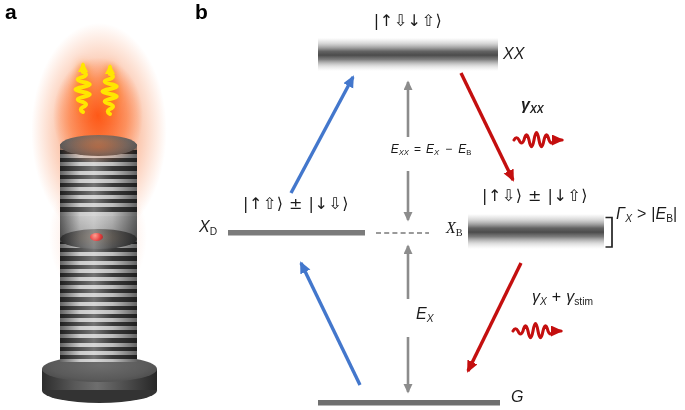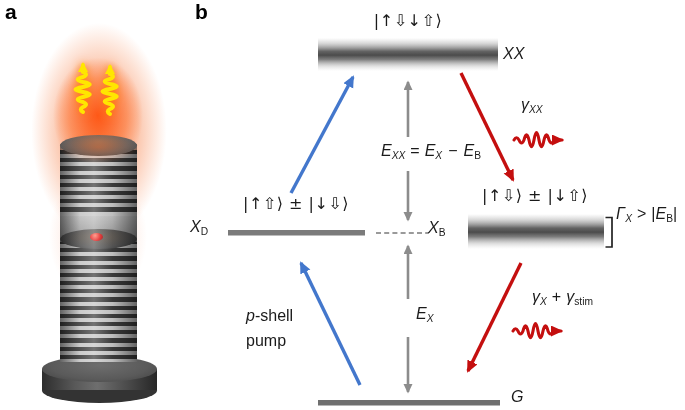--- a/index.html
+++ b/index.html
@@ -1,26 +1,26 @@
 <!DOCTYPE html>
 <html><head>
 <meta charset="utf-8">
 <style>
   html,body{margin:0;padding:0;background:#fff;}
   .fig{position:relative;width:685px;height:410px;background:#fff;overflow:hidden;
        font-family:"Liberation Sans",sans-serif;color:#1a1a1a;}
   .abs{position:absolute;white-space:nowrap;}
   .panel-label{font-size:21px;font-weight:bold;color:#000;}
   .lbl{font-size:16px;line-height:1.1;}
-  .sm{font-size:16px;}
+  .sm{font-size:12px;}
   .it{font-style:italic;}
   sub.sb{font-size:0.64em;vertical-align:-0.28em;line-height:0;}
   .ket{font-family:"DejaVu Sans",sans-serif;font-size:16px;letter-spacing:0.5px;}
   .ctr{text-align:center;}
-  .rt{text-align:left;}
+  .rt{text-align:center;}
   
   .glow-big{left:5px;top:5px;width:188px;height:300px;
     background:radial-gradient(ellipse 50% 50% at 50% 42%,rgba(244,96,30,0.62) 0%,rgba(246,110,45,0.38) 42%,rgba(250,130,60,0) 72%);}
   .glow-core{left:38px;top:38px;width:120px;height:155px;
     background:radial-gradient(ellipse 50% 50% at 50% 50%,rgba(255,75,5,0.85) 0%,rgba(255,95,20,0.45) 48%,rgba(255,110,40,0) 75%);}
   .glow-low{left:28px;top:160px;width:140px;height:190px;
     background:radial-gradient(ellipse 50% 50% at 50% 40%,rgba(245,95,35,0.30) 0%,rgba(245,100,40,0) 70%);}
   .pillar-stripes{left:60px;width:77px;
     background:repeating-linear-gradient(180deg,#3d3d3d 0 4.2px,#c6c6c6 4.2px 8.2px);}
   .p-top{top:150px;height:66px;}
@@ -124,34 +124,33 @@
     <use href="#rwave" x="513" y="331"></use>
 
     <path d="M605.5,217.5 h6.5 v29.5 h-6.5" fill="none" stroke="#222" stroke-width="1.7"></path>
   </svg>
 
   <div class="abs panel-label" style="left:195px;top:0px;">b</div>
 
   <div class="abs ket ctr" style="left:318px;top:11px;width:180px;">|↑⇩↓⇧⟩</div>
   <div class="abs lbl it" style="left:503px;top:45px;">XX</div>
 
-  <div class="abs lbl" style="left:521px;top:96px;"><span class="it">γ</span><sub class="sb it">XX</sub></div>
+  <div class="abs lbl" style="left:521px;top:96px;font-weight:bold;"><span class="it">γ</span><sub class="sb it">XX</sub></div>
 
   <div class="abs sm ctr" style="left:340px;top:142px;width:182px;"><span class="it">E</span><sub class="sb it">XX</sub><span style="margin:0 5px;">=</span><span class="it">E</span><sub class="sb it">X</sub><span style="margin:0 6px;">−</span><span class="it">E</span><sub class="sb">B</sub></div>
 
   <div class="abs ket ctr" style="left:225px;top:194px;width:142px;">|↑⇧⟩ ± |↓⇩⟩</div>
   <div class="abs lbl rt" style="left:190px;top:218px;width:36px;"><span class="it">X</span><sub class="sb">D</sub></div>
 
-  <div class="abs lbl" style="left:428px;top:219px;"><span class="it">X</span><sub class="sb">B</sub></div>
+  <div class="abs lbl" style="left:446px;top:219px;font-family:Liberation Serif, serif;"><span class="it">X</span><sub class="sb">B</sub></div>
 
   <div class="abs ket ctr" style="left:460px;top:186px;width:150px;">|↑⇩⟩ ± |↓⇧⟩</div>
 
   <div class="abs lbl" style="left:616px;top:205px;"><span class="it">Γ</span><sub class="sb it">X</sub><span style="margin:0 5px;">&gt;</span><span>|</span><span class="it">E</span><sub class="sb">B</sub><span>|</span></div>
 
   <div class="abs lbl" style="left:400px;top:305px;margin-left:16px;"><span class="it">E</span><sub class="sb it">X</sub></div>
 
-  <div class="abs lbl" style="left:246px;top:303px;line-height:25px;"><span class="it">p</span><span>-shell</span><br><span>pump</span></div>
 
   <div class="abs lbl" style="left:532px;top:288px;text-align:right;"><span class="it">γ</span><sub class="sb it">X</sub><span style="margin:0 5px;">+</span><span class="it">γ</span><sub class="sb">stim</sub></div>
 
   <div class="abs lbl it" style="left:511px;top:388px;">G</div>
 
 </div>
 
 </body></html>

